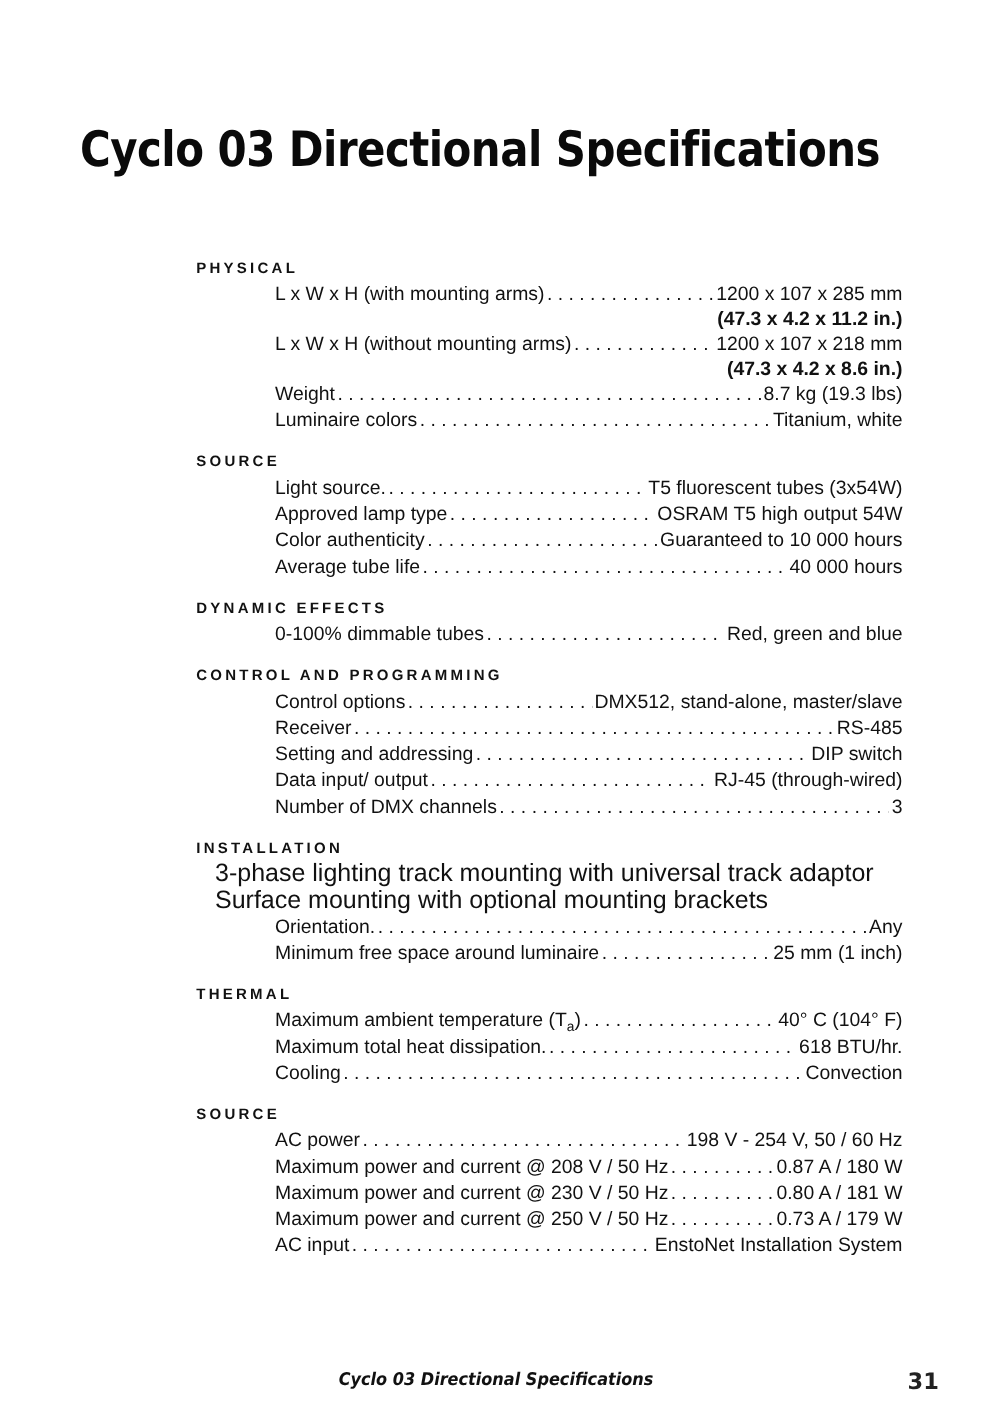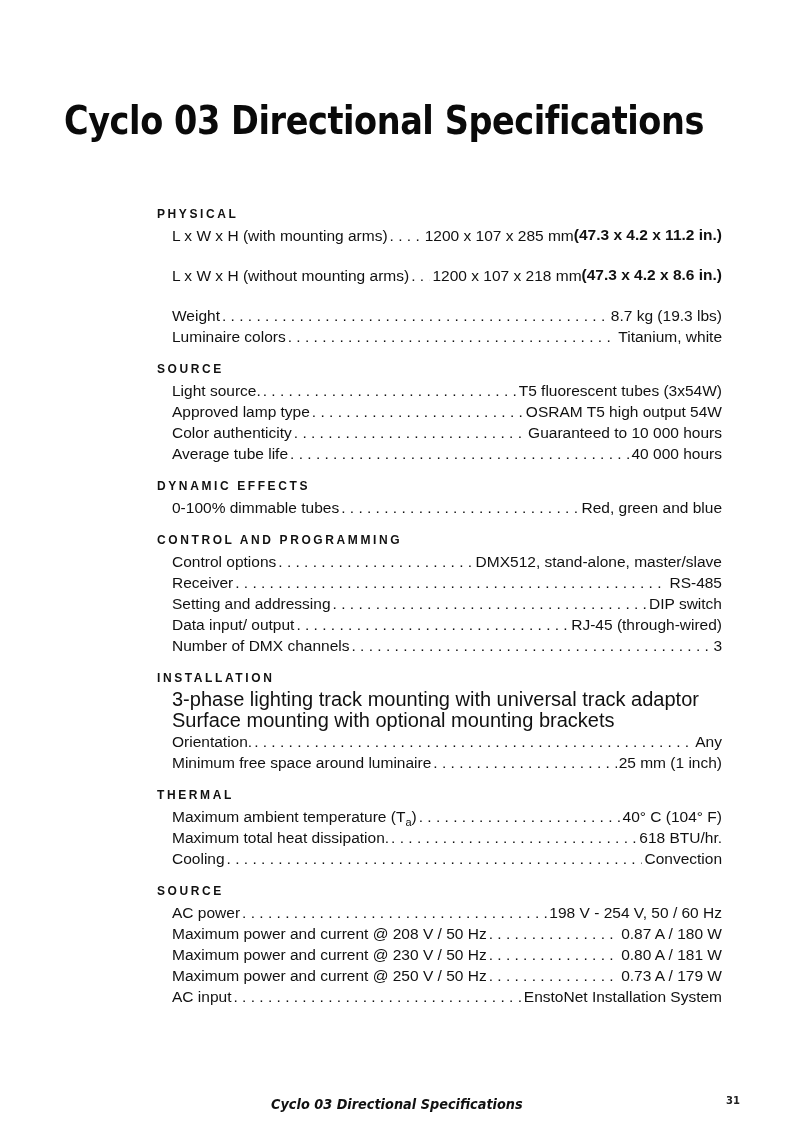--- a/index.html
+++ b/index.html
@@ -16,46 +16,46 @@
     font-family: "Liberation Sans", sans-serif; font-weight: bold;
     font-size: 12px; letter-spacing: 2.6px; height: 21px; line-height: 21px;
     color: #111;
   }
   .spec-row {
     font-family: "Liberation Sans", sans-serif; font-size: 15.5px;
     line-height: 21px; height: 21px; padding-left: 15px;
     display: flex; align-items: flex-start; white-space: nowrap; color: #111;
   }
   .spec-row.tall { height: 40px; align-items: flex-start; }
-  .spec-label { flex: 0 0 auto; }
+  .spec-label { flex: 0 0 auto; margin-left: 48px; }
   .spec-dots {
     flex: 1 1 auto; overflow: hidden; margin: 0 2px;
     letter-spacing: 3px; color: #111; min-width: 10px;
   }
   .spec-dots::before {
     content: ". . . . . . . . . . . . . . . . . . . . . . . . . . . . . . . . . . . . . . . . . . . . . . . . . . . . . . . . . . . . . . . . . . . . . . . . . . . .";
     letter-spacing: 0;
   }
   .spec-value { flex: 0 0 auto; text-align: right; }
-  .value-block { display: flex; flex-direction: row; }
+  .value-block { display: flex; flex-direction: column; }
   .value-sub { line-height: 19px; font-weight: bold; }
   .plain-row {
     font-family: "Liberation Sans", sans-serif; font-size: 20px;
     line-height: 21px; height: 21px; padding-left: 15px; color: #111; white-space: nowrap;
   }
   sub { font-size: 11px; vertical-align: -4px; line-height: 0; }
   .footer-title {
     position: absolute; left: 271px; top: 1096px;
     font-family: "DejaVu Sans", sans-serif; font-style: italic; font-weight: bold;
     font-size: 14px; color: #111; transform: scaleX(0.92); transform-origin: left top;
     white-space: nowrap;
   }
   .footer-page {
     position: absolute; left: 726px; top: 1095px;
-    font-family: "DejaVu Sans", sans-serif; font-weight: bold; font-size: 10px; color: #222;
+    font-family: "DejaVu Sans", sans-serif; font-weight: bold; font-size: 18px; color: #222;
   }
 </style>
 </head>
 <body>
 
 <div class="page-title">Cyclo 03 Directional Specifications</div>
 
 <div class="content">
 
   <div class="section">

